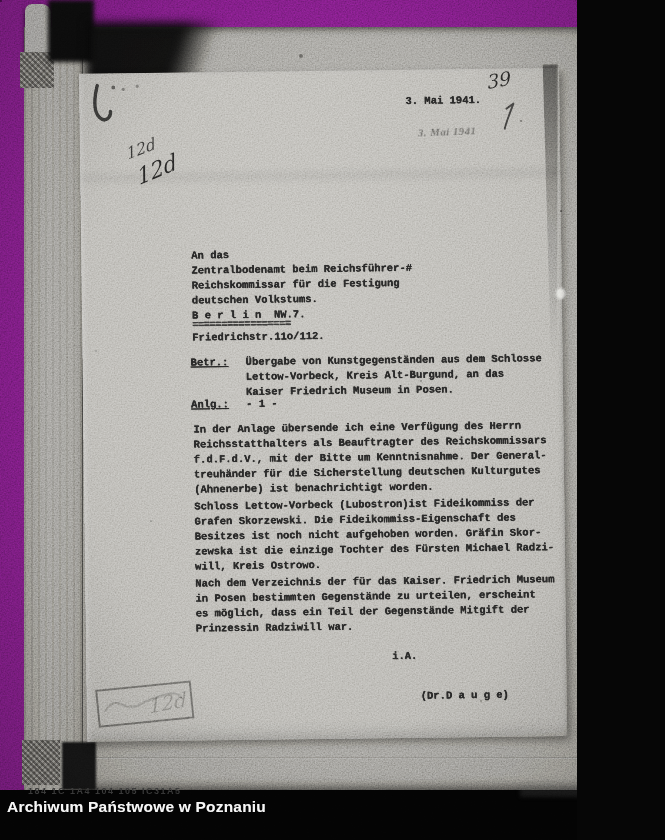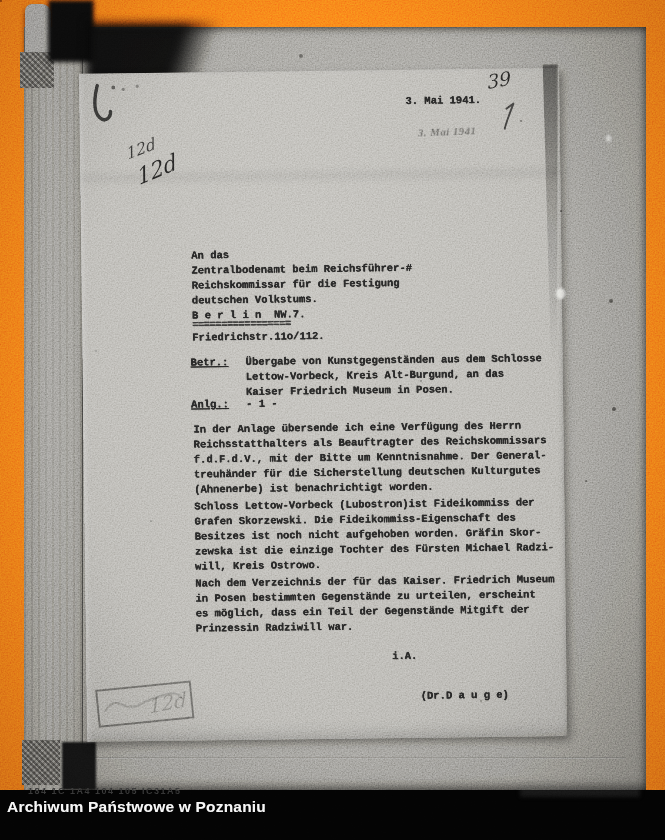--- a/index.html
+++ b/index.html
@@ -1,16 +1,16 @@
 <!DOCTYPE html>
 <html><head>
 <meta charset="utf-8">
 <style>
   html,body{margin:0;padding:0;background:#060606;}
-  .stage{position:relative;width:665px;height:840px;overflow:hidden;background:#f97316;
+  .stage{position:relative;width:577px;height:840px;overflow:hidden;background:#701a75;
          font-family:"Liberation Sans",sans-serif;}
   .abs{position:absolute;}
 
   
   .backing{left:24px;top:27px;width:622px;height:763px;
     background:
       radial-gradient(ellipse at 55% 40%, rgba(255,255,255,.06), rgba(0,0,0,.08) 90%),
       linear-gradient(90deg,#8e8c86,#9b9993 18%,#9a9892 78%,#908e88);
     box-shadow: inset 0 7px 9px -5px rgba(0,0,0,.65),
                 inset 0 -9px 11px -6px rgba(0,0,0,.6),

